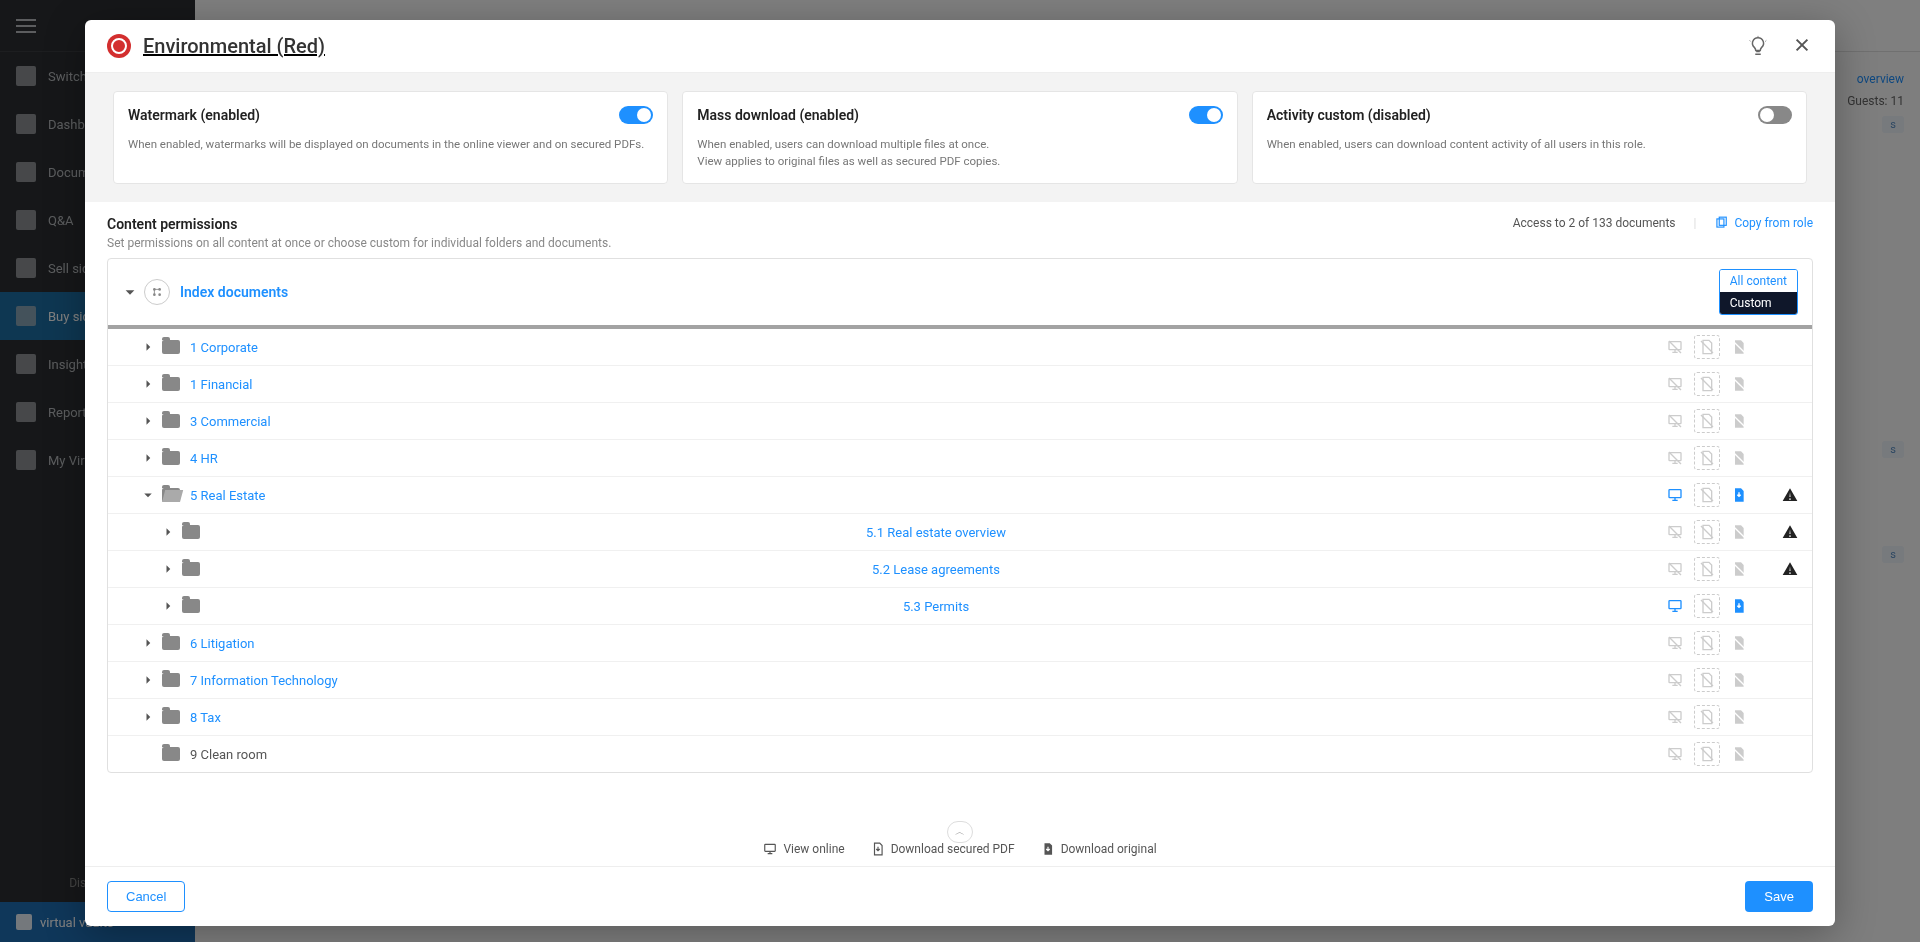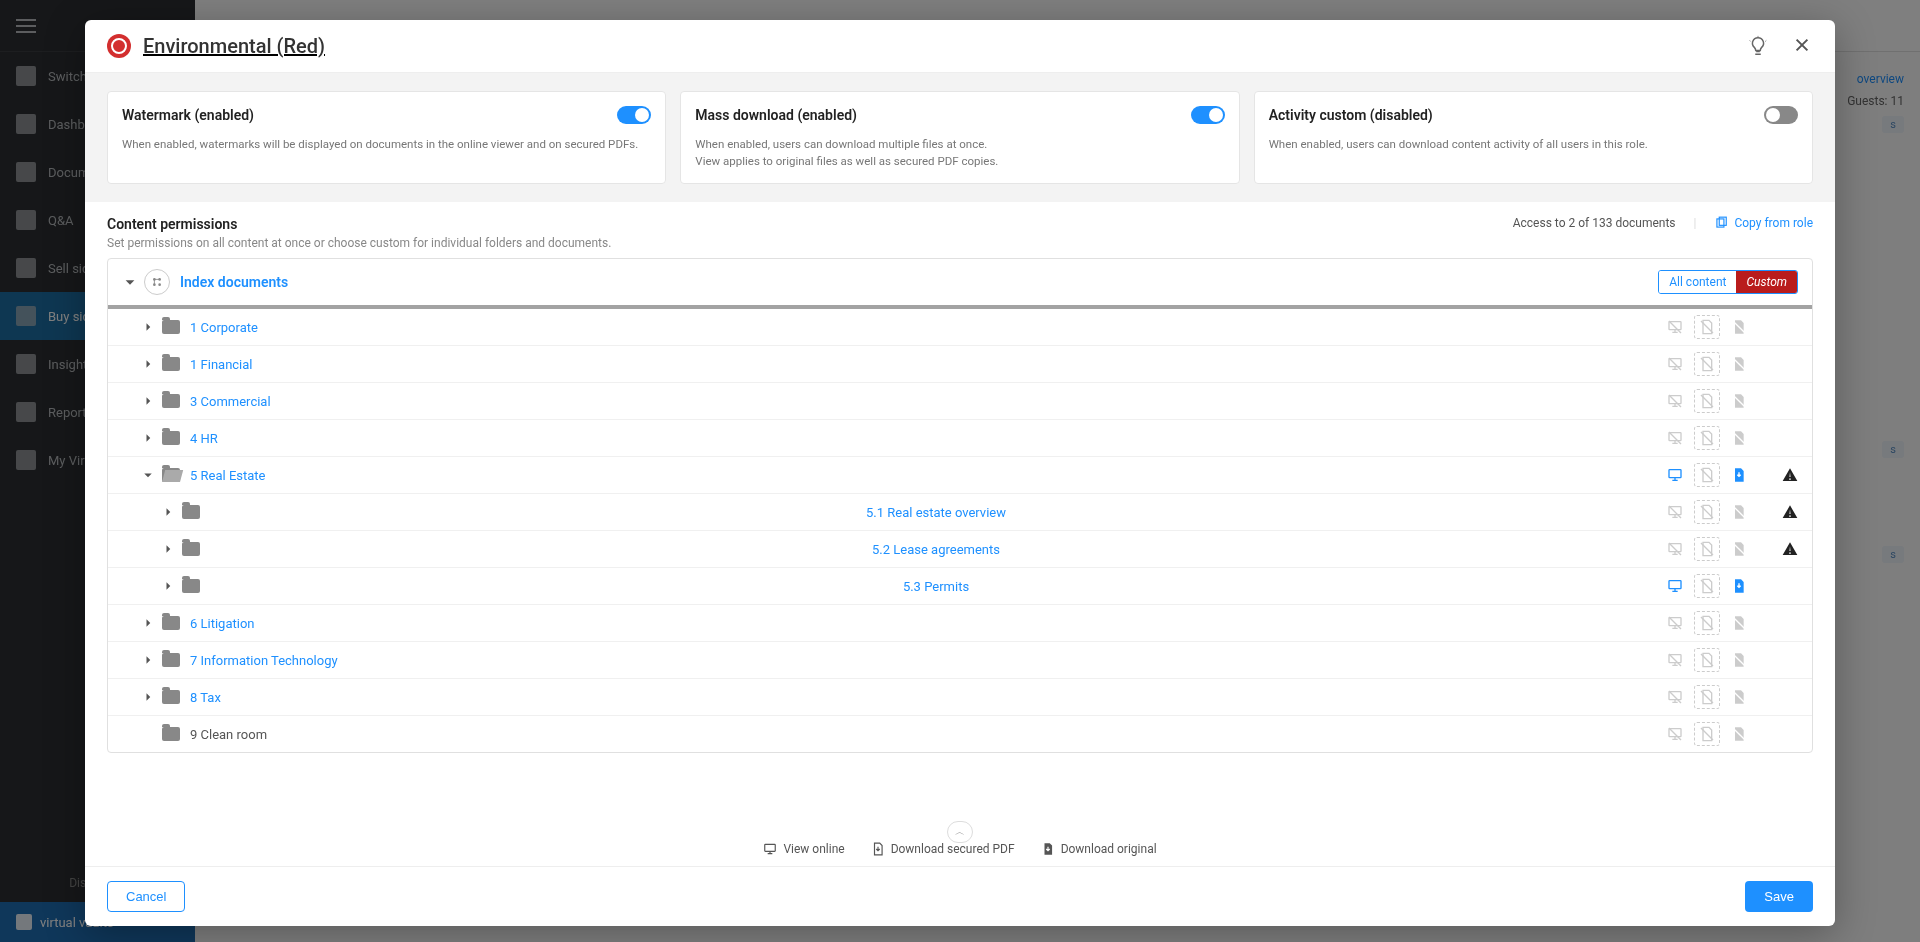--- a/index.html
+++ b/index.html
@@ -32,21 +32,21 @@
 
 .modal { position: absolute; left: 85px; top: 20px; right: 85px; bottom: 16px; background: #fff; border-radius: 6px; box-shadow: 0 8px 40px rgba(0,0,0,0.3); z-index: 10; display: flex; flex-direction: column; overflow: hidden; }
 .modal-header { display: flex; align-items: center; padding: 14px 22px; border-bottom: 1px solid #eee; text-decoration: underline; }
 .rolename-icon { width: 24px; height: 24px; border-radius: 50%; background: #D32F2F; margin-right: 12px; position: relative; flex-shrink: 0; }
 .rolename-icon::before { content: ""; position: absolute; inset: 4px; border: 2px solid #fff; border-radius: 50%; }
 .modal-title { font-size: 20px; font-weight: 500; color: #333; flex: 1; }
 .bulb { width: 22px; height: 22px; margin-right: 24px; cursor: pointer; color: #666; }
 .close-x { width: 20px; height: 20px; cursor: pointer; color: #555; }
 
 .modal-body { flex: 1; overflow-y: auto; background: #fff; position: relative; }
-.cards-row { display: flex; gap: 14px; padding: 18px 22px; background: #f3f3f3; }
+.cards-row { display: flex; gap: 14px; padding: 18px 28px; background: #f3f3f3; }
 .card { flex: 1; background: #fff; border: 1px solid #e5e5e5; border-radius: 4px; padding: 14px; }
 .card-h { display: flex; justify-content: space-between; align-items: center; margin-bottom: 12px; }
 .card-title { font-size: 14px; font-weight: 600; color: #222; }
 .card-desc { font-size: 11.5px; color: #777; line-height: 1.45; }
 .toggle { width: 34px; height: 18px; border-radius: 10px; position: relative; cursor: pointer; }
 .toggle.on { background: #1e90ff; }
 .toggle.off { background: #888; }
 .toggle .knob { position: absolute; width: 14px; height: 14px; border-radius: 50%; background: #fff; top: 2px; }
 .toggle.on .knob { right: 2px; }
 .toggle.off .knob { left: 2px; }
@@ -57,23 +57,23 @@
 .perm-sub { font-size: 12px; color: #888; margin-top: 4px; }
 .perm-right { display: flex; align-items: center; gap: 18px; font-size: 12px; }
 .access-text { color: #555; }
 .copy-link { color: #1e90ff; display: flex; align-items: center; gap: 6px; cursor: pointer; }
 
 .tree { border: 1px solid #e0e0e0; border-radius: 4px; background: #fff; }
 .tree-header { display: flex; align-items: center; padding: 10px 14px; border-bottom: 4px solid #a3a3a3; }
 .chev { width: 16px; height: 16px; display: inline-flex; align-items: center; justify-content: center; cursor: pointer; color: #555; margin-right: 6px; }
 .index-icon { width: 26px; height: 26px; border: 1px solid #ccc; border-radius: 50%; display: inline-flex; align-items: center; justify-content: center; margin-right: 10px; font-size: 12px; color: #666; }
 .index-label { color: #1e90ff; font-weight: 600; font-size: 14px; flex: 1; }
-.seg { display: flex; border: 1px solid #1e90ff; border-radius: 3px; overflow: hidden; font-size: 12px; }
+.seg { display: flex; border: 1px solid #1e90ff; border-radius: 3px; overflow: hidden; font-size: 12px; flex-direction: column; }
 .seg-btn { padding: 4px 10px; cursor: pointer; color: #1e90ff; background: #fff; }
-.seg-btn.active { background: #b91c1c; color: #fff; font-style: italic; }
+.seg-btn.active { background: #0f172a; color: #fff; }
 
 .tree-row { display: flex; align-items: center; padding: 6px 14px; border-bottom: 1px solid #f0f0f0; min-height: 34px; }
 .tree-row:last-child { border-bottom: none; }
 .tr-indent-1 { padding-left: 32px; }
 .tr-indent-2 { padding-left: 52px; text-align: center; }
 .folder-ic { width: 18px; height: 14px; background: #888; border-radius: 2px; margin-right: 10px; position: relative; flex-shrink: 0; }
 .folder-ic::before { content: ""; position: absolute; top: -3px; left: 0; width: 8px; height: 3px; background: #888; border-radius: 2px 2px 0 0; }
 .folder-ic.open::after { content: ""; position: absolute; inset: 2px 0 0 0; background: #aaa; transform: skewX(-15deg); transform-origin: bottom left; }
 .row-label { font-size: 13px; flex: 1; }
 .row-label.link { color: #1e90ff; cursor: pointer; }

